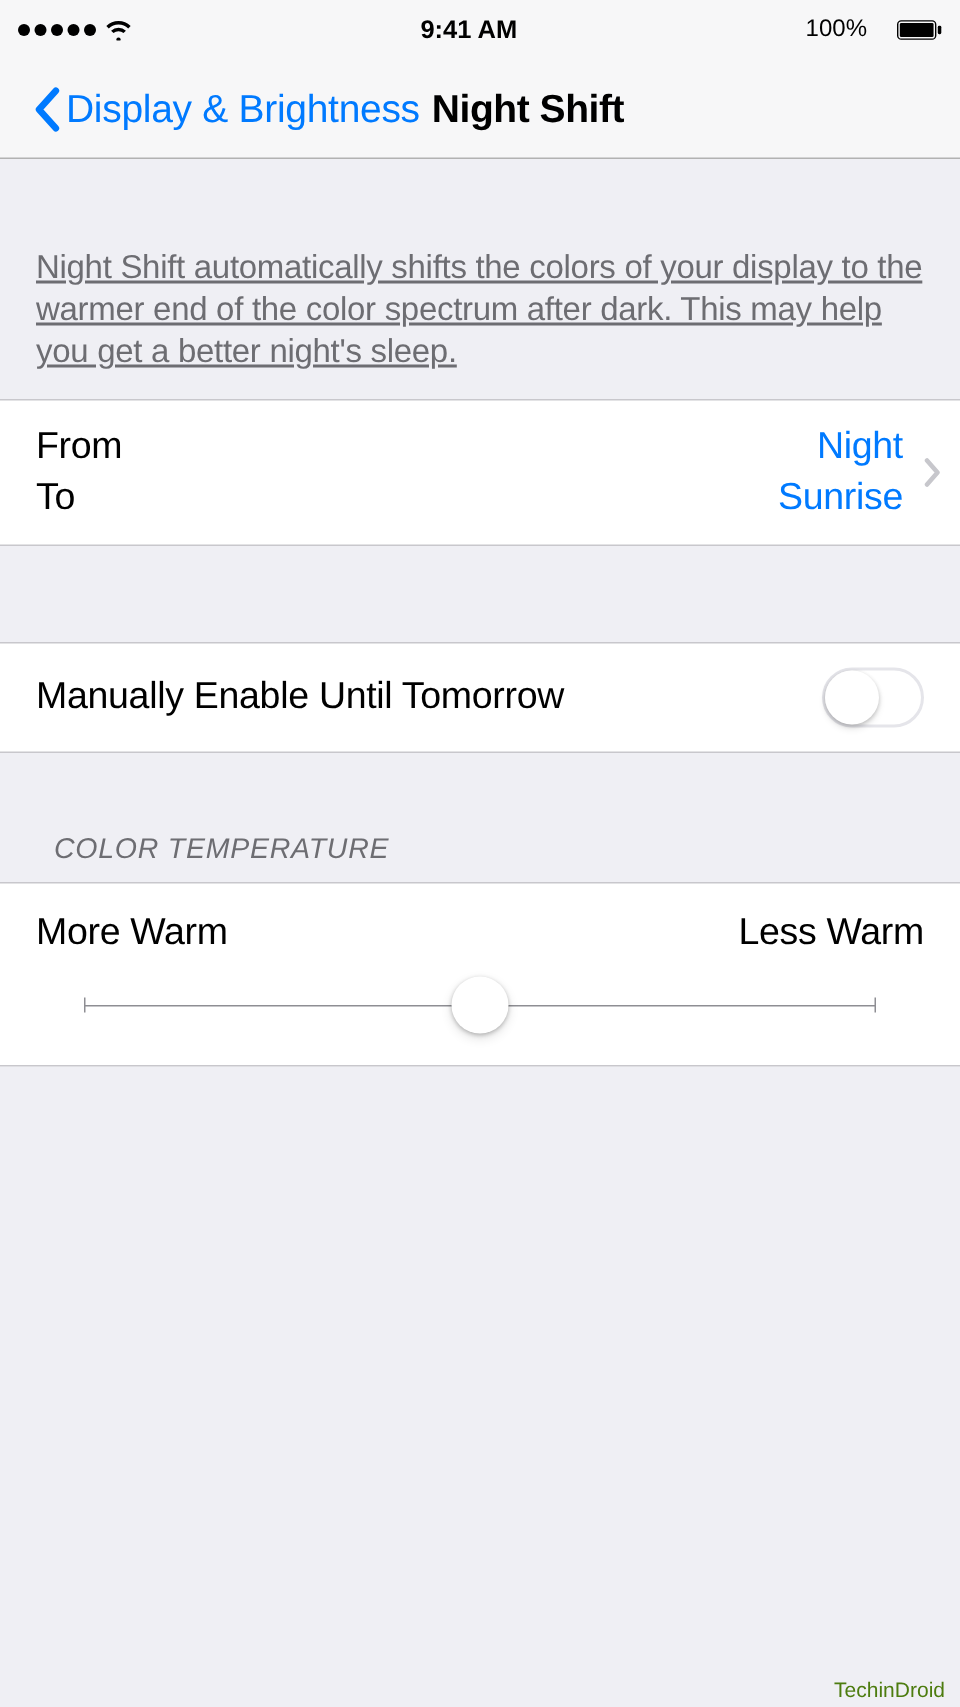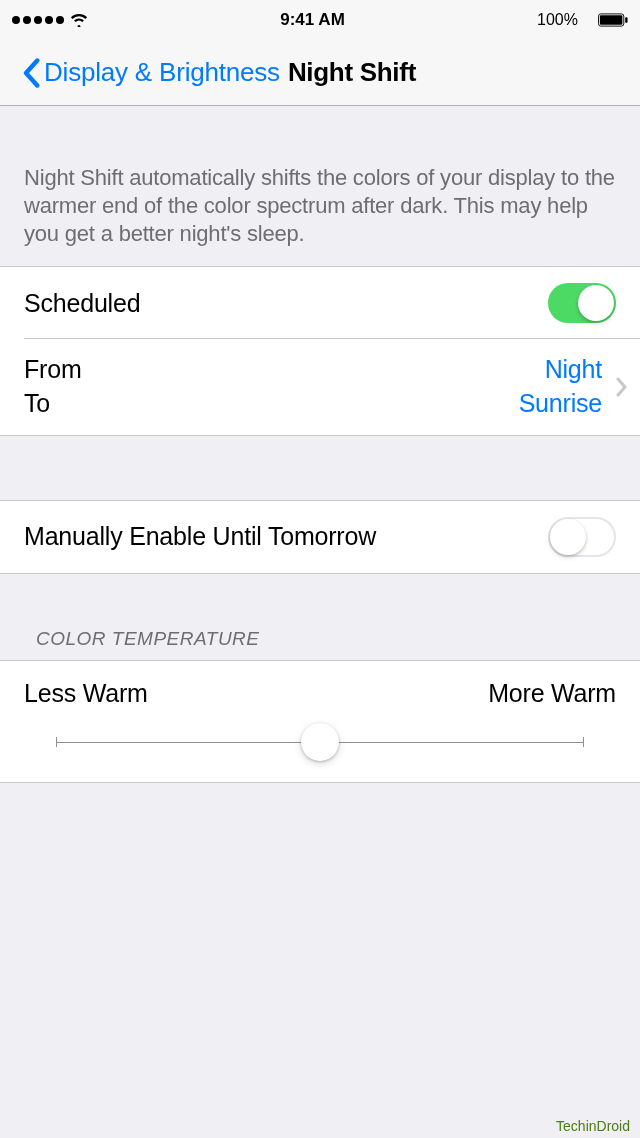--- a/index.html
+++ b/index.html
@@ -92,20 +92,21 @@
       font-weight: 700;
       margin-left: 8px;
       letter-spacing: -0.3px;
     }
     .description-block {
       padding: 58px 24px 18px 24px;
       font-size: 22px;
       color: #6d6d72;
       line-height: 1.28;
       letter-spacing: -0.2px;
+      text-decoration: underline;
     }
     .group {
       background: #fff;
       border-top: 1px solid #c8c7cc;
       border-bottom: 1px solid #c8c7cc;
     }
     .row {
       min-height: 72px;
       display: flex;
       align-items: center;
@@ -292,27 +293,20 @@
         <polyline points="12,2 3,12 12,22" fill="none" stroke="#007aff" stroke-width="3.5" stroke-linecap="round" stroke-linejoin="round"></polyline>
       </svg>
   </span>
   <span class="back-label">Display &amp; Brightness</span>
   <span class="nav-title">Night Shift</span>
 </div>
 
 <div class="description-block">Night Shift automatically shifts the colors of your display to the warmer end of the color spectrum after dark. This may help you get a better night's sleep.</div>
 
 <div class="group">
-  <div class="row">
-    <div class="row-label">Scheduled</div>
-    <div class="toggle toggle-on">
-      <div class="toggle-knob"></div>
-    </div>
-    <div class="row-sep"></div>
-  </div>
   <div class="schedule-row">
     <div class="schedule-left">
       <span>From</span>
       <span>To</span>
     </div>
     <div class="schedule-right">
       <span>Night</span>
       <span>Sunrise</span>
     </div>
     <span class="chevron">
@@ -331,22 +325,22 @@
     <div class="toggle toggle-off">
       <div class="toggle-knob"></div>
     </div>
   </div>
 </div>
 
 <div class="section-header">COLOR TEMPERATURE</div>
 
 <div class="slider-group">
   <div class="slider-labels">
+    <span>More Warm</span>
     <span>Less Warm</span>
-    <span>More Warm</span>
   </div>
   <div class="slider-track-wrap">
     <div class="slider-track"></div>
     <div class="slider-tick-left"></div>
     <div class="slider-tick-right"></div>
     <div class="slider-knob"></div>
   </div>
 </div>
 
 <div class="watermark">TechinDroid</div>

